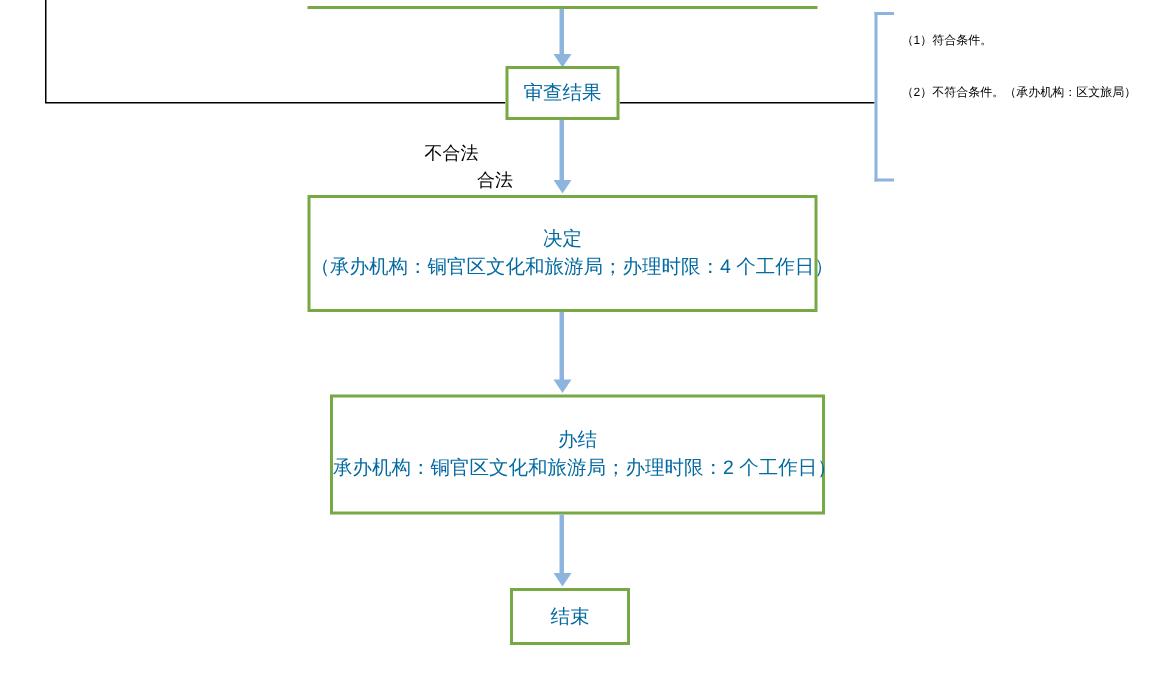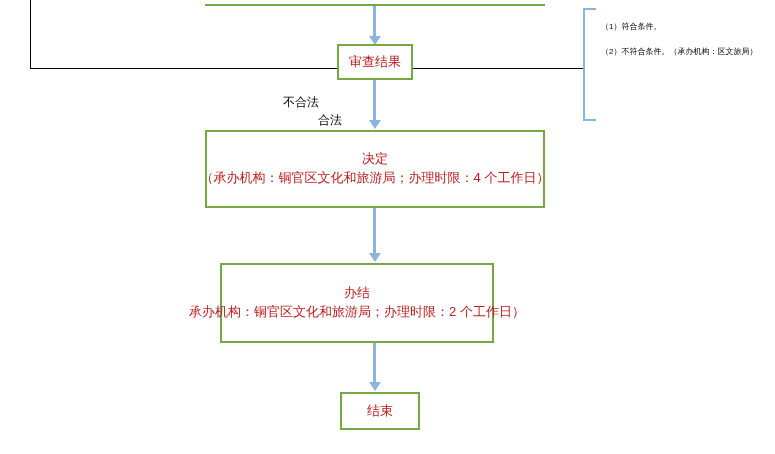--- a/index.html
+++ b/index.html
@@ -19,24 +19,23 @@
     overflow: hidden;
   }
   
   .box {
     position: absolute;
     box-sizing: border-box;
     border: 2px solid #76A844;
     background: #ffffff;
     display: flex;
     flex-direction: column;
-    align-items: center;
     justify-content: center;
     text-align: center;
-    color: #b91c1c;
+    color: #0369a1;
     line-height: 1.45;
   }
   .box .ln {
     display: block;
     white-space: nowrap;
   }
   
   #box-receive {
     left: 205px;
     top: -60px;
@@ -57,21 +56,21 @@
   #box-decide {
     left: 205px;
     top: 130px;
     width: 340px;
     height: 78px;
     font-size: 13px;
   }
   #box-finish {
     left: 220px;
     top: 263px;
-    width: 274px;
+    width: 330px;
     height: 80px;
     font-size: 13px;
   }
   #box-end {
     left: 340px;
     top: 392px;
     width: 80px;
     height: 38px;
     font-size: 13px;
   }
@@ -148,21 +147,21 @@
   #notes {
     position: absolute;
     left: 601px;
     top: 22px;
     width: 168px;
     font-size: 8px;
     line-height: 1.35;
     color: #000000;
   }
   #notes .note {
-    margin-bottom: 14px;
+    margin-bottom: 24px;
     word-break: break-all;
   }
   #notes .note:last-child { margin-bottom: 16px; }
 </style>
 </head>
 <body>
 
 <div id="canvas">
 
   <div class="box" id="box-receive">

